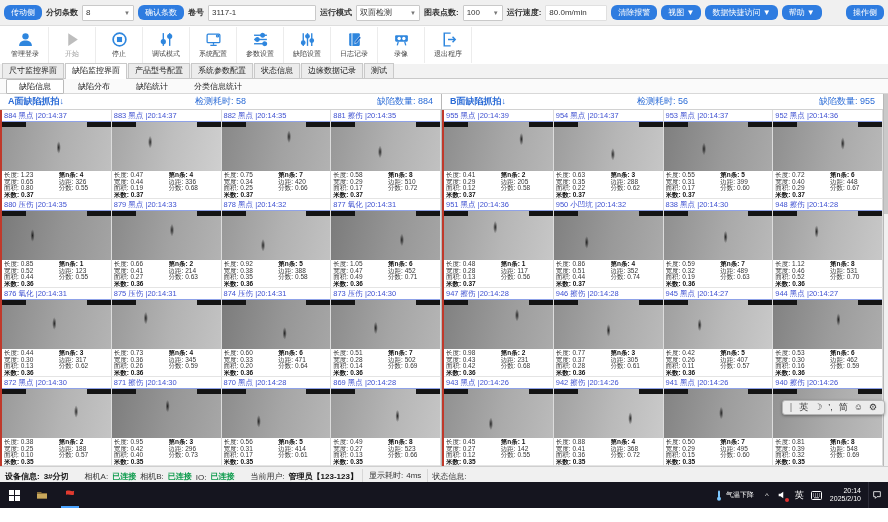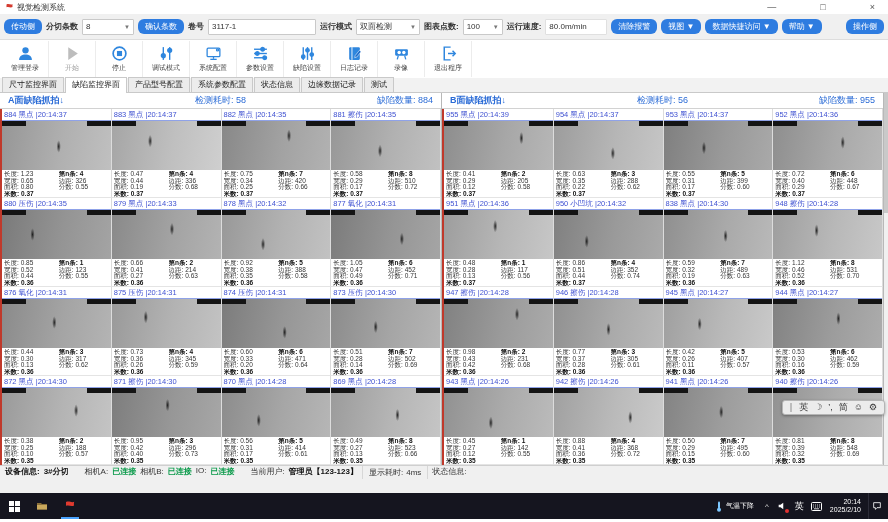--- a/index.html
+++ b/index.html
@@ -49,21 +49,21 @@
   .cell-img { height:50px; position:relative; }
   .cell-img::before { content:""; position:absolute; left:0; top:0; width:100%; height:5px;
     background:linear-gradient(90deg,#141414 0 22%, rgba(20,20,20,0) 22% 78%, #141414 78%); }
   .cell-info { flex:1; display:grid; grid-template-columns:1.1fr 1fr; font-size:6.5px; line-height:6.4px; padding:1px 2px 0; color:#333; }
   .ci-col div { white-space:nowrap; overflow:hidden; }
   .ci-strong { font-weight:bold; color:#111; }
   .vscroll { position:absolute; right:0; top:0; width:4px; height:100%; background:#f0f0f0; }
   .vscroll .thumb { position:absolute; top:0; left:0; width:4px; height:120px; background:#c9c9c9; }
 
   
-  .statusbar { height:28px; background:#f0f0f0; border-top:1px solid #cfcfcf; display:flex; align-items:flex-start; font-size:8px; color:#333; padding:0 5px; gap:4px; white-space:nowrap; }
+  .statusbar { height:16px; background:#f0f0f0; border-top:1px solid #cfcfcf; display:flex; align-items:flex-end; font-size:8px; color:#333; padding:0 5px; gap:4px; white-space:nowrap; }
   .sb-strong { font-weight:bold; color:#111; }
   .sb-ok { color:#0a9a4a; font-weight:bold; }
   .sb-box { border-left:1px solid #d7d7d7; border-right:1px solid #d7d7d7; padding:1px 6px; display:flex; gap:3px; align-items:center; }
   .sb-gap { width:8px; }
 
   
   .taskbar { height:26px; background:#15151f; display:flex; align-items:center; color:#fff; }
   .tb-left { display:flex; align-items:center; height:100%; }
   .tb-item { width:28px; height:100%; display:flex; align-items:center; justify-content:center; cursor:pointer; position:relative; }
   .tb-item.open::after { content:""; position:absolute; bottom:0; left:5px; right:5px; height:2px; background:#4aa3ff; }
@@ -78,31 +78,20 @@
   
   .imebar { position:absolute; right:3px; top:400px; height:15px; background:#ececec; border:1px solid #b5b5b5; border-radius:3px; display:flex; align-items:center; gap:6px; padding:0 7px; font-size:9px; color:#333; box-shadow:0 1px 3px rgba(0,0,0,.35); z-index:5; }
   .ime-grip { width:2px; height:9px; background:#bdbdbd; margin-right:1px; }
   .imebar span { cursor:pointer; line-height:13px; }
 </style>
 </head>
 <body>
 
 <div class="app">
 
-  <div class="titlebar">
-    <svg class="logo" viewBox="0 0 12 12">
-        <path d="M2 11V2c3-1.6 5.2 1 8.2-.2-.6 1.8-.1 3.6-.1 3.6C7 6.8 5 4.6 2 5.8z" fill="#d43a2f"></path>
-      </svg>
-    <span>视觉检测系统</span>
-    <div class="wincontrols">
-      <span>—</span>
-      <span>□</span>
-      <span>×</span>
-    </div>
-  </div>
 
   <div class="controlrow">
     <button class="btn-blue">传动侧</button>
     <span class="lbl">分切条数</span>
     <div class="field select" style="width:52px">
       <span>8</span>
         <span class="caret">▼</span>
     </div>
     <button class="btn-blue">确认条数</button>
     <span class="lbl">卷号</span>
@@ -221,20 +210,26 @@
     </div>
 
   <div class="maintabs">
       <div class="tab">尺寸监控界面</div>
       <div class="tab active">缺陷监控界面</div>
       <div class="tab">产品型号配置</div>
       <div class="tab">系统参数配置</div>
       <div class="tab">状态信息</div>
       <div class="tab">边缘数据记录</div>
       <div class="tab">测试</div>
+    </div>
+  <div class="subtabs">
+      <div class="subtab active">缺陷信息</div>
+      <div class="subtab">缺陷分布</div>
+      <div class="subtab">缺陷统计</div>
+      <div class="subtab">分类信息统计</div>
     </div>
 
   <div class="content">
     <section class="panel">
         <div class="panel-header">
           <span class="panel-title">A面缺陷抓拍↓</span>
           <span><span>检测耗时:</span> <span>58</span></span>
           <span><span>缺陷数量:</span> <span>884</span></span>
         </div>
         <div class="grid">

